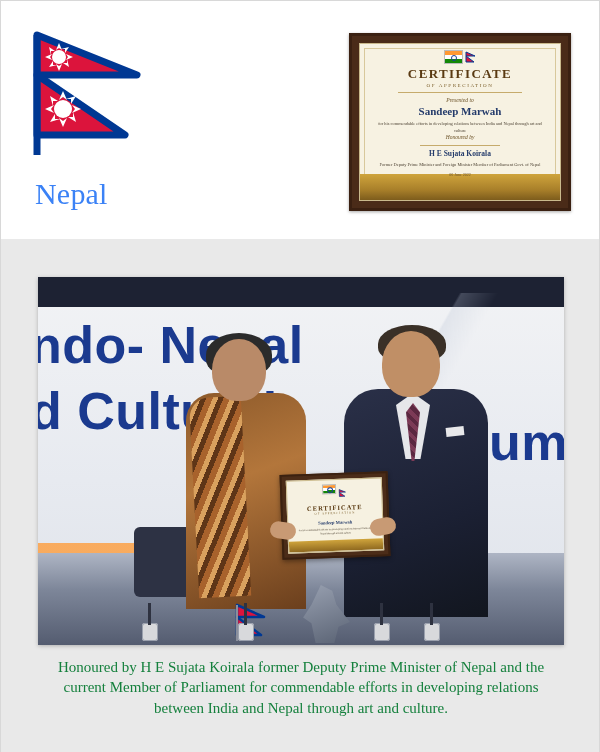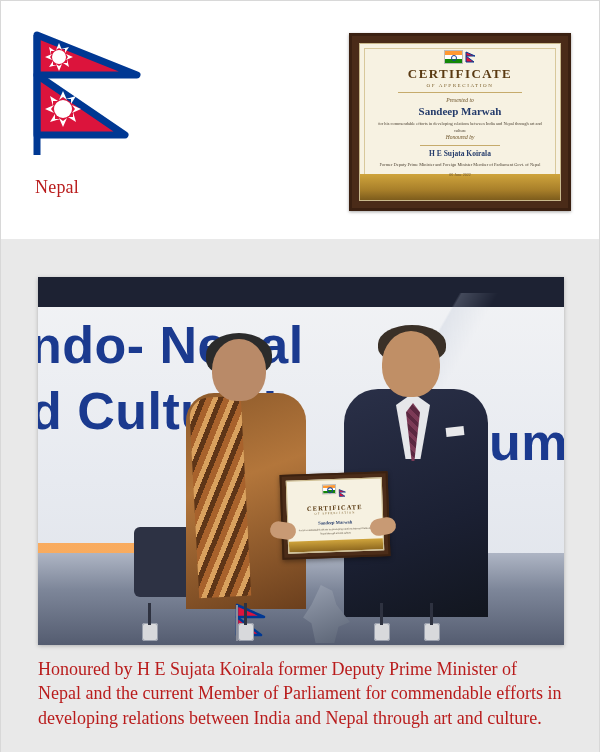--- a/index.html
+++ b/index.html
@@ -36,22 +36,22 @@
     top: 30px;
     width: 112px;
     height: 128px;
   }
   .flag-svg { display: block; }
 
   .country-name {
     position: absolute;
     left: 34px;
     top: 176px;
-    font-size: 18px;
-    color: #b91c1c;
+    font-size: 30px;
+    color: #3b82f6;
     letter-spacing: .2px;
     font-family: "Liberation Serif", serif;
   }
 
   
   .cert-frame {
     position: absolute;
     left: 348px;
     top: 32px;
     width: 222px;
@@ -449,24 +449,24 @@
     background: #2d3244;
     border-radius: 6px;
   }
 
   
   .caption {
     position: absolute;
     left: 37px;
     top: 418px;
     width: 526px;
-    text-align: left;
-    font-size: 18px;
+    text-align: center;
+    font-size: 15px;
     line-height: 1.35;
-    color: #b91c1c;
+    color: #15803d;
     font-family: "Liberation Serif", serif;
   }
 </style>
 </head>
 <body>
 
 <div class="page">
 
   <div class="top-band">
 

